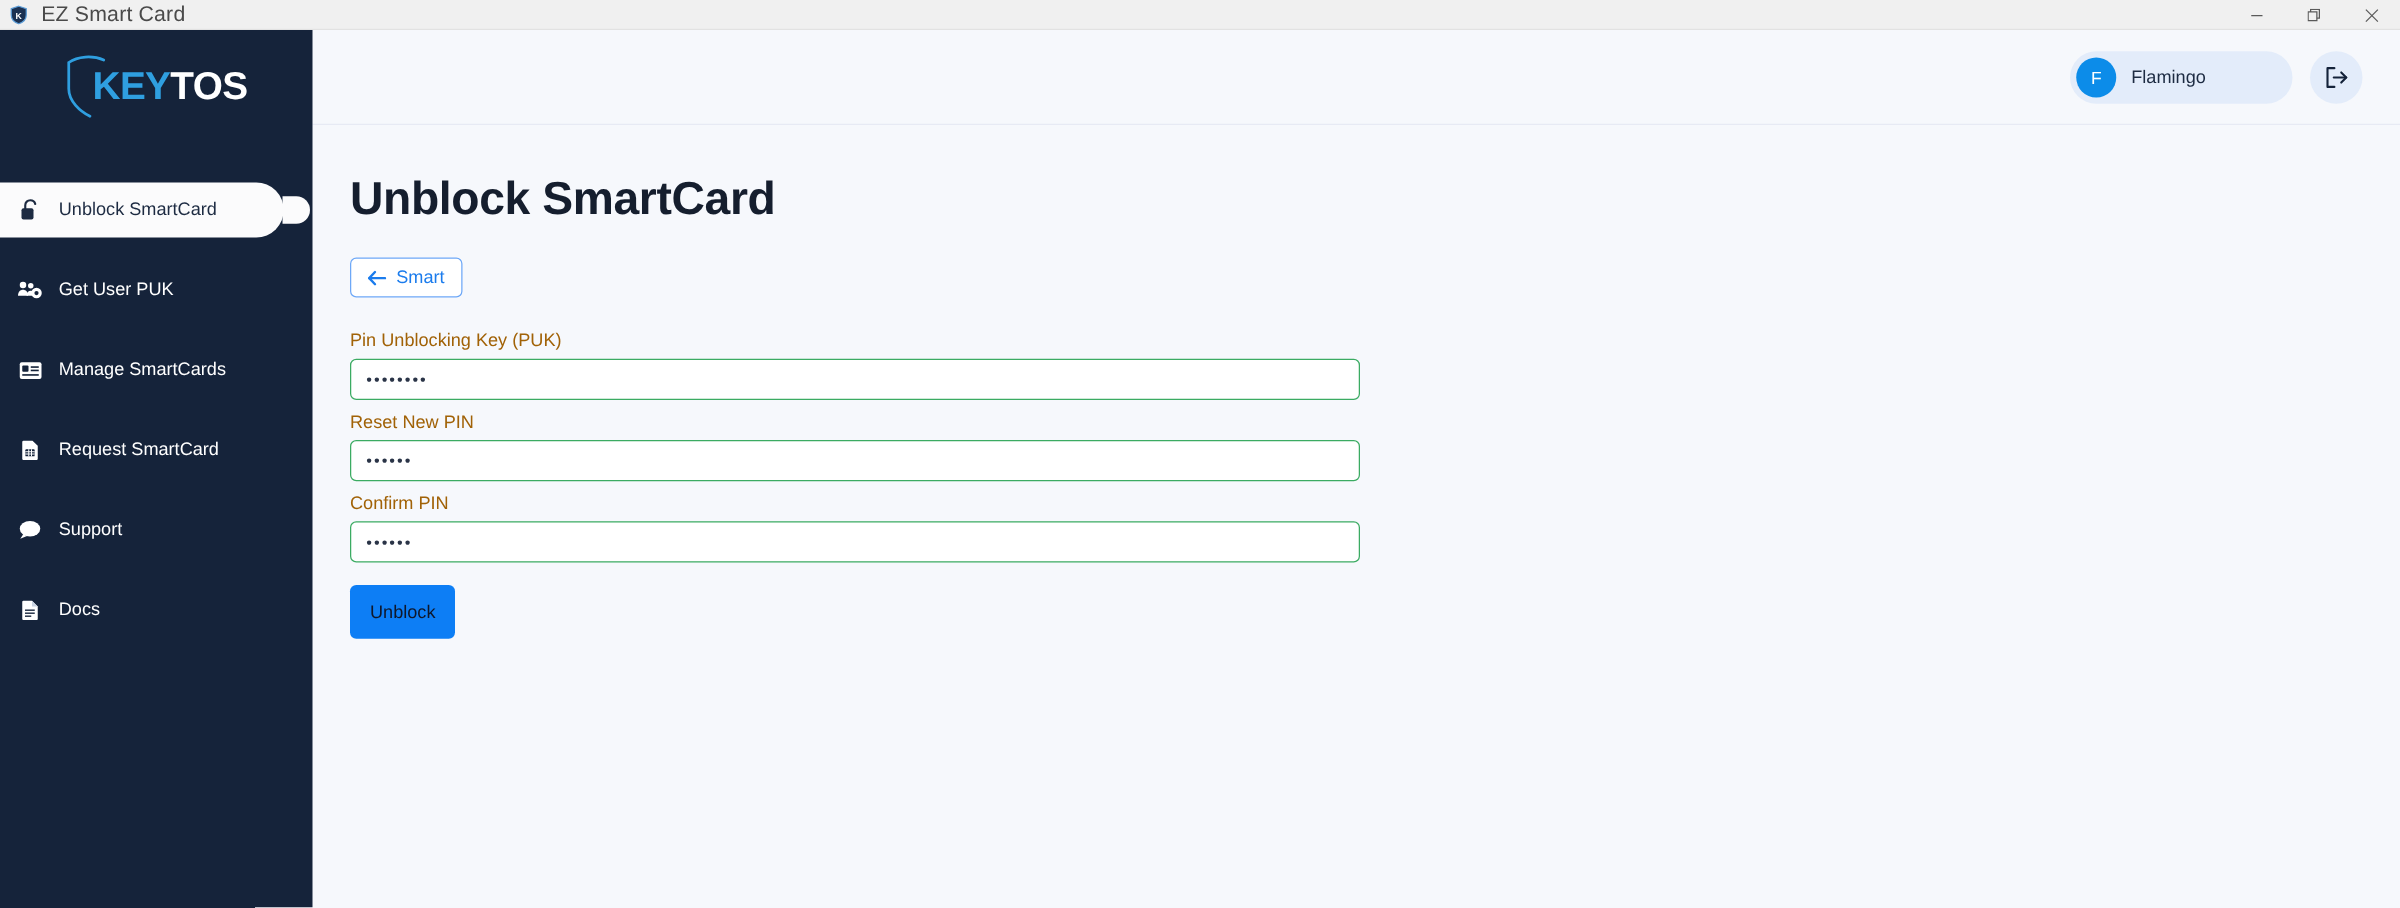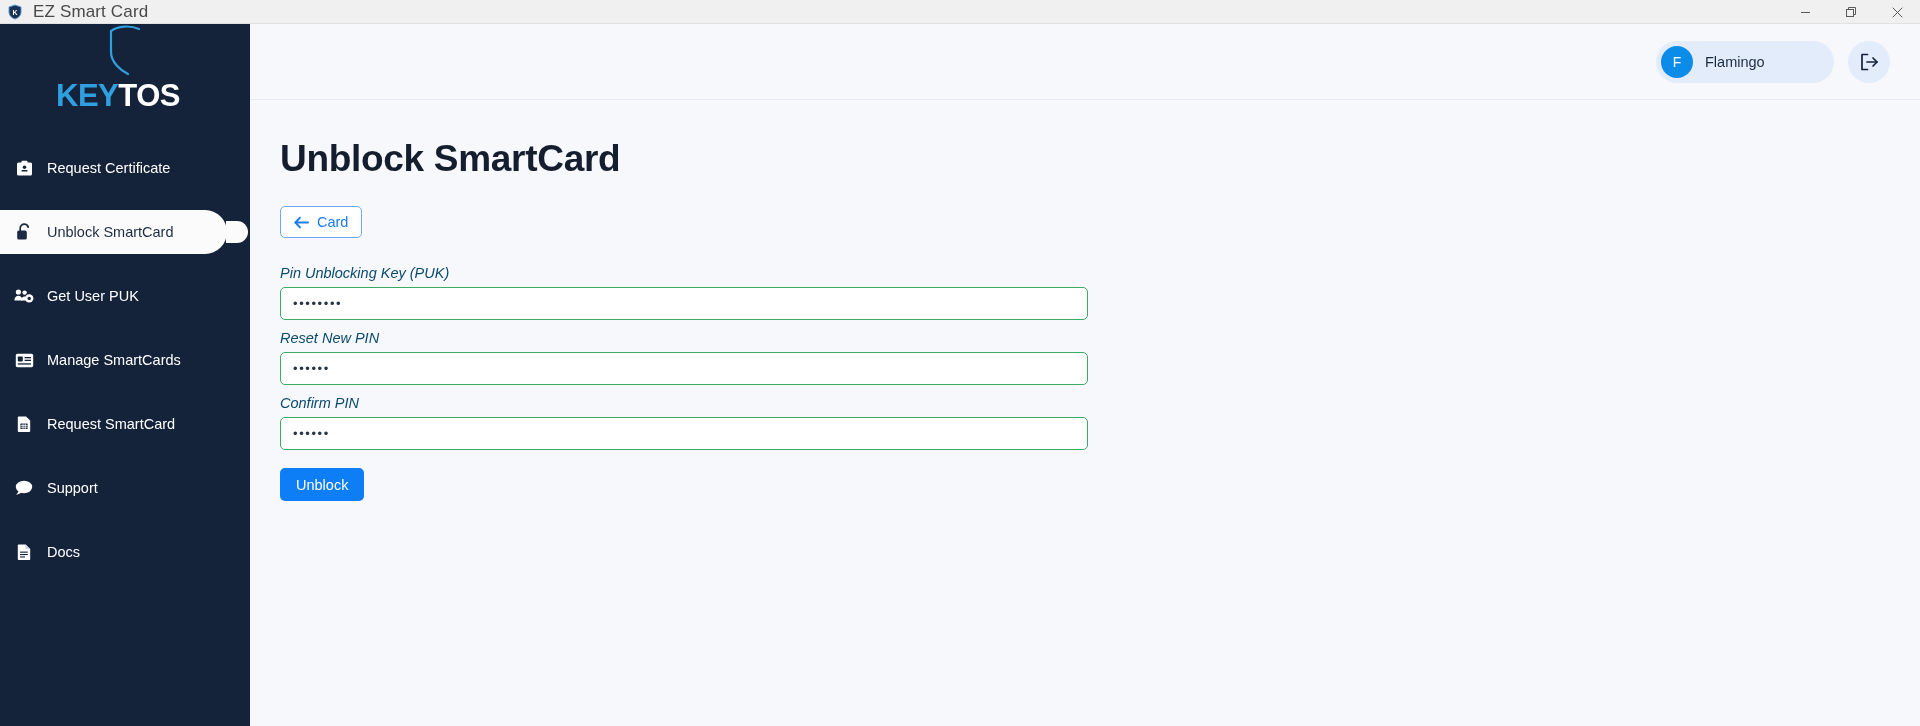--- a/index.html
+++ b/index.html
@@ -65,21 +65,20 @@
     height: 94px;
     display: flex;
     align-items: center;
     justify-content: center;
     padding-bottom: 4px;
   }
   .logo {
     display: flex;
     align-items: center;
     gap: 2px;
-    flex-direction: column;
   }
   .logo svg { display:block; }
 
   .nav { margin-top: 28px; }
 
   .nav-item {
     height: 44px;
     display: flex;
     align-items: center;
     padding-left: 14px;
@@ -194,49 +193,48 @@
     color: #1b7ced;
     font-size: 14.5px;
     cursor: pointer;
     margin-bottom: 27px;
   }
   .back-btn svg { display:block; }
 
   .field-group { margin-bottom: 9px; }
   .field-label {
     font-size: 14.5px;
-    color: #0c4a6e;
+    color: #a16207;
     margin-bottom: 6px;
     display: block;
-    font-style: italic;
   }
   .field-input {
     width: 808px;
     height: 33px;
     border: 1px solid #3bab62;
     border-radius: 5px;
     background: #ffffff;
     font-family: "Liberation Sans", sans-serif;
     font-size: 13px;
     color: #2a3447;
     padding: 0 12px;
     letter-spacing: 1.6px;
     outline: none;
     display: block;
     margin-bottom: 10px;
   }
 
   .submit-btn {
     margin-top: 8px;
-    height: 33px;
+    height: 43px;
     padding: 0 16px;
     background: #0d7ef5;
     border: none;
     border-radius: 5px;
-    color: #ffffff;
+    color: #0f172a;
     font-size: 14.5px;
     font-family: "Liberation Sans", sans-serif;
     cursor: pointer;
   }
 </style>
 </head>
 <body>
 
 <div class="titlebar">
   <span class="titlebar-app-icon">
@@ -281,31 +279,20 @@
         </span>
         <span style="display:flex;align-items:center;margin-left:-14px;">
           <span style="font-size:31px;font-weight:bold;color:#2f9fe0;letter-spacing:-0.5px;">KEY</span>
             <span style="font-size:31px;font-weight:bold;color:#ffffff;letter-spacing:-0.5px;">TOS</span>
         </span>
       </div>
     </div>
 
     <div class="nav">
 
-      <div class="nav-item">
-        <span class="nav-icon">
-          <svg width="17" height="17" viewBox="0 0 17 17">
-            <rect x="1" y="2.5" width="15" height="13" rx="1.5" fill="#ffffff"></rect>
-            <rect x="5.5" y="0.8" width="6" height="3" rx="1" fill="#ffffff"></rect>
-            <circle cx="8.5" cy="7.2" r="1.8" fill="#15233a"></circle>
-            <rect x="5.6" y="10" width="5.8" height="1.5" fill="#15233a"></rect>
-          </svg>
-        </span>
-        <span>Request Certificate</span>
-      </div>
 
       <div class="nav-item active">
         <span class="nav-icon">
           <svg width="17" height="18" viewBox="0 0 17 18">
             <path d="M4.2 8 V5.2 C4.2 2.8 6 1.2 8.2 1.2 C10.2 1.2 11.8 2.4 12.2 4.2" fill="none" stroke="#1d2b42" stroke-width="1.7" stroke-linecap="round"></path>
             <rect x="1.2" y="7.6" width="9.6" height="9" rx="1.6" fill="#1d2b42"></rect>
           </svg>
         </span>
         <span>Unblock SmartCard</span>
       </div>
@@ -401,21 +388,21 @@
 
       <div class="page-title">Unblock SmartCard</div>
 
       <button class="back-btn">
         <span>
           <svg width="15" height="13" viewBox="0 0 15 13">
             <line x1="1.5" y1="6.5" x2="14" y2="6.5" stroke="#1b7ced" stroke-width="1.9" stroke-linecap="round"></line>
             <polyline points="6,1.6 1.4,6.5 6,11.4" fill="none" stroke="#1b7ced" stroke-width="1.9" stroke-linecap="round" stroke-linejoin="round"></polyline>
           </svg>
         </span>
-        <span>Card</span>
+        <span>Smart</span>
       </button>
 
       <div class="field-group">
         <label class="field-label">Pin Unblocking Key (PUK)</label>
         <input class="field-input" type="text" readonly="" value="••••••••" style="">
       </div>
 
       <div class="field-group">
         <label class="field-label">Reset New PIN</label>
         <input class="field-input" type="text" readonly="" value="••••••" style="">

